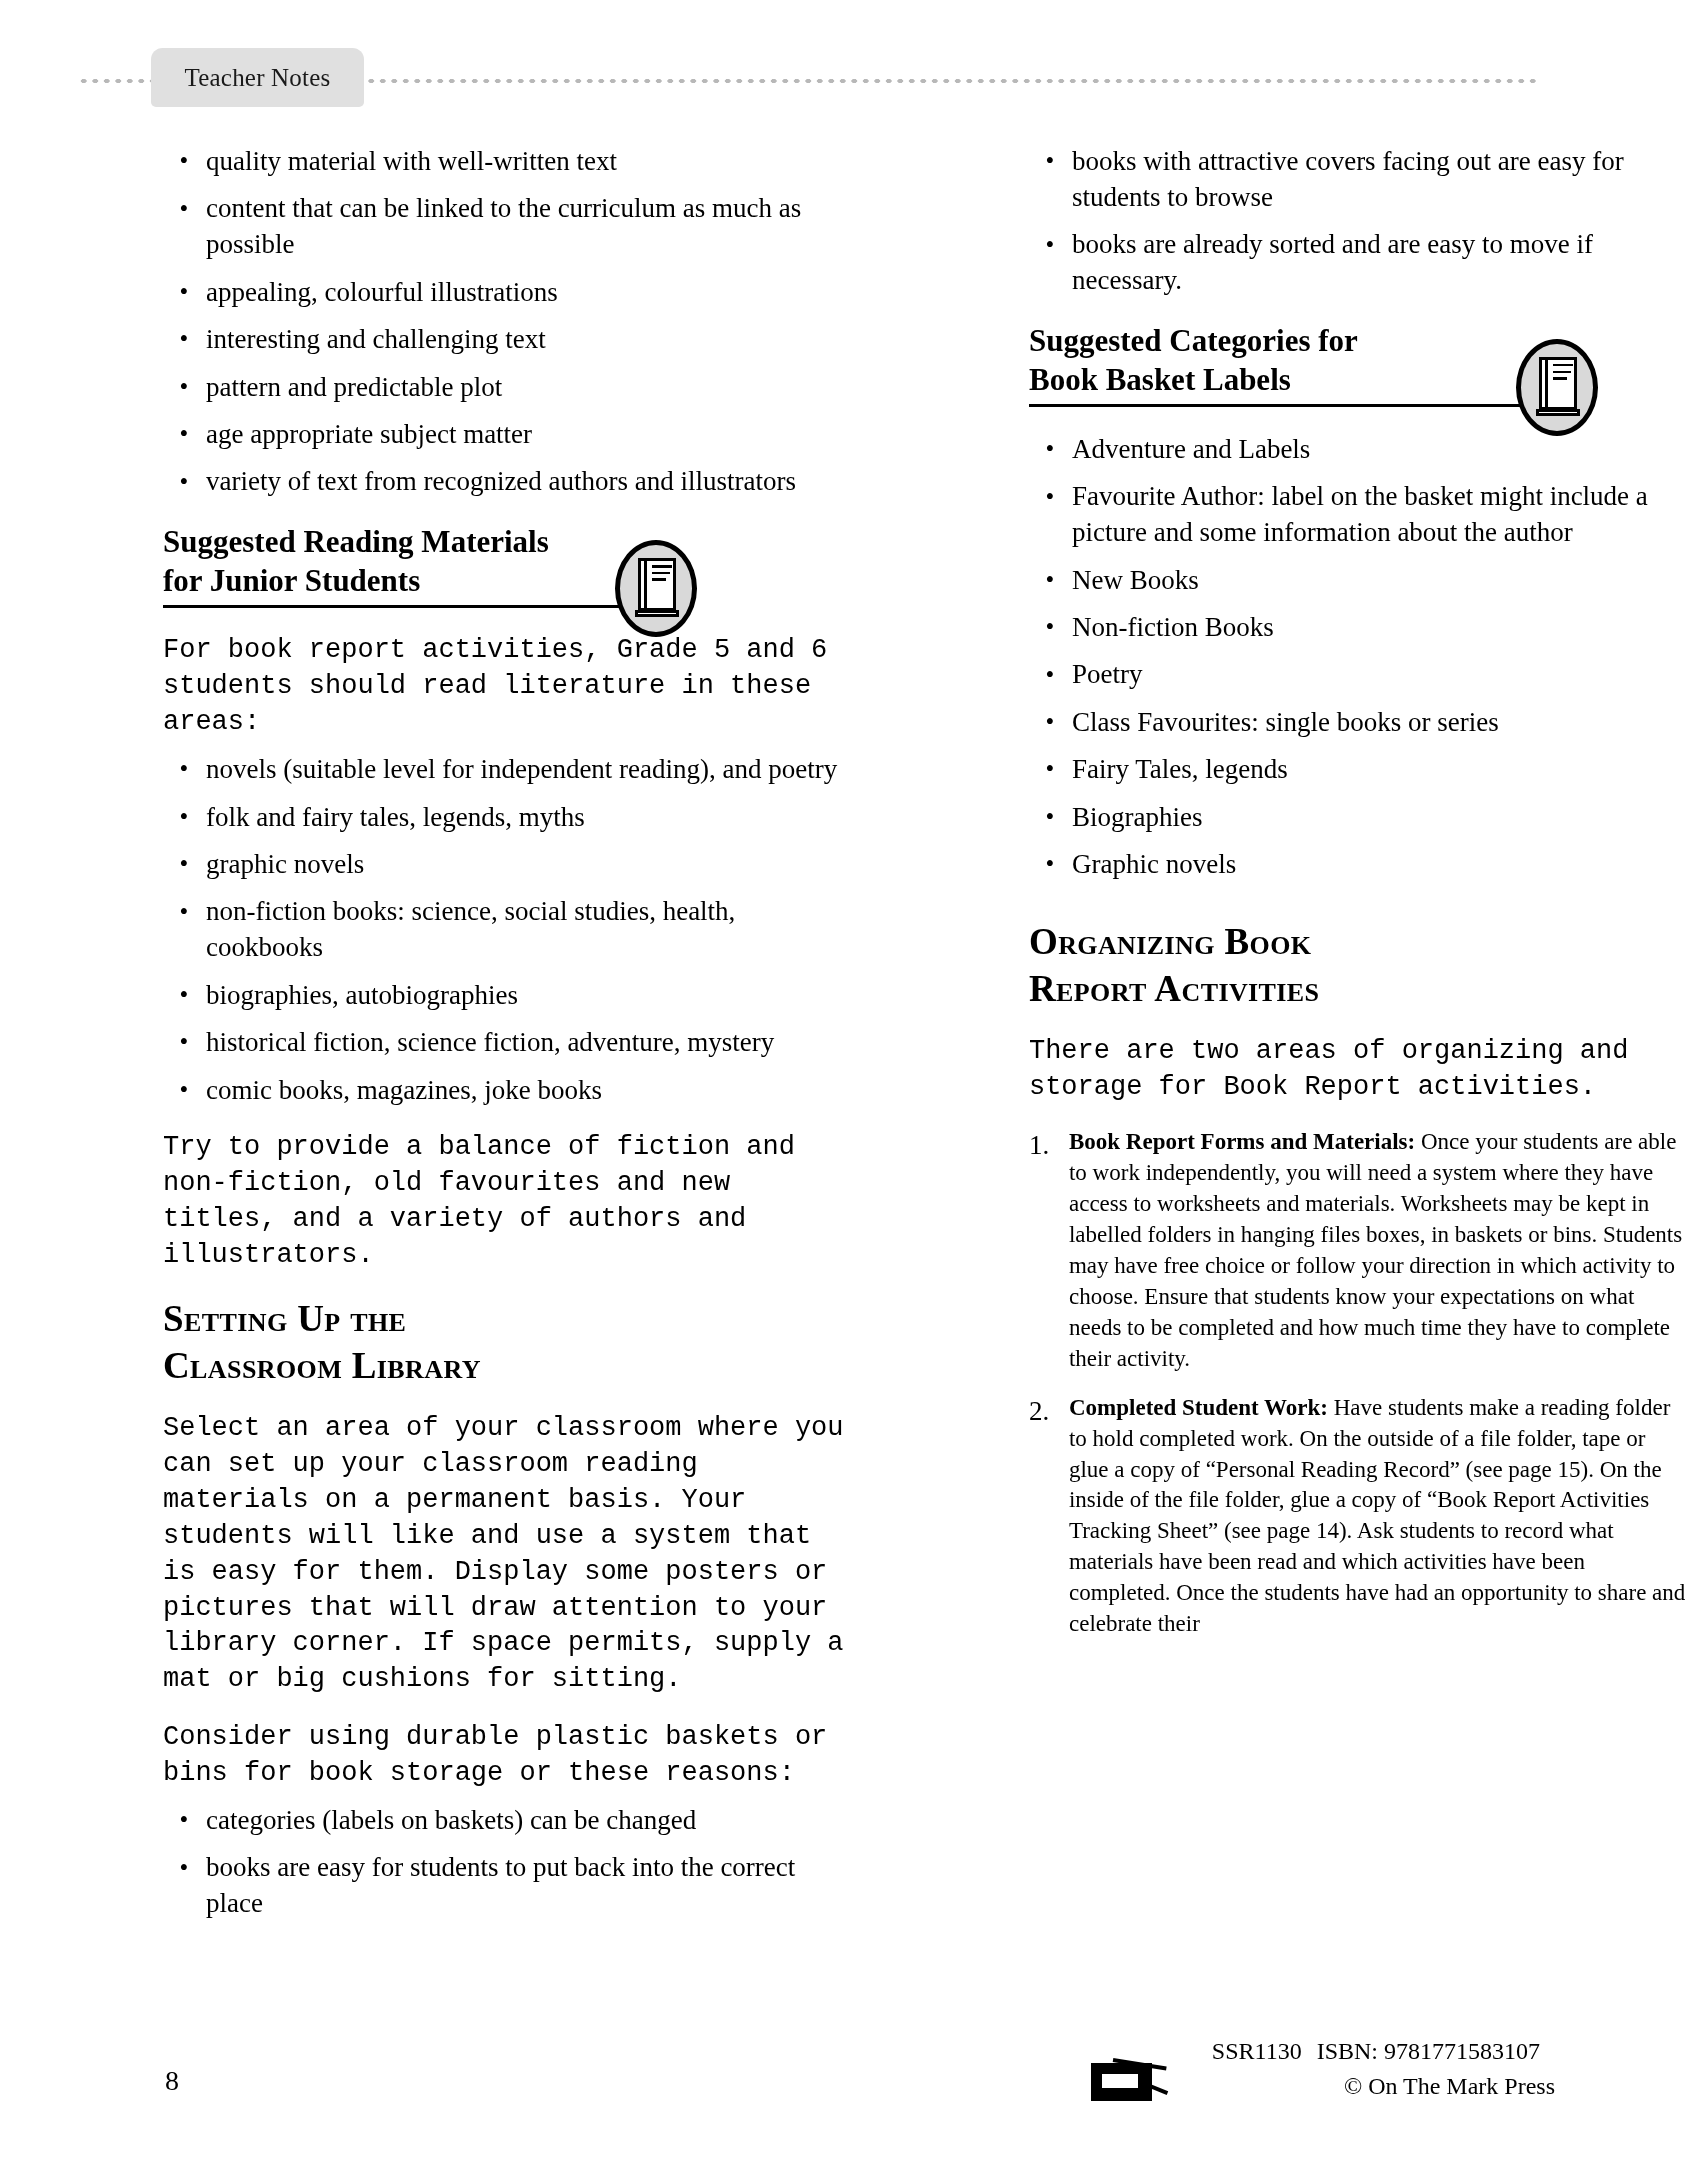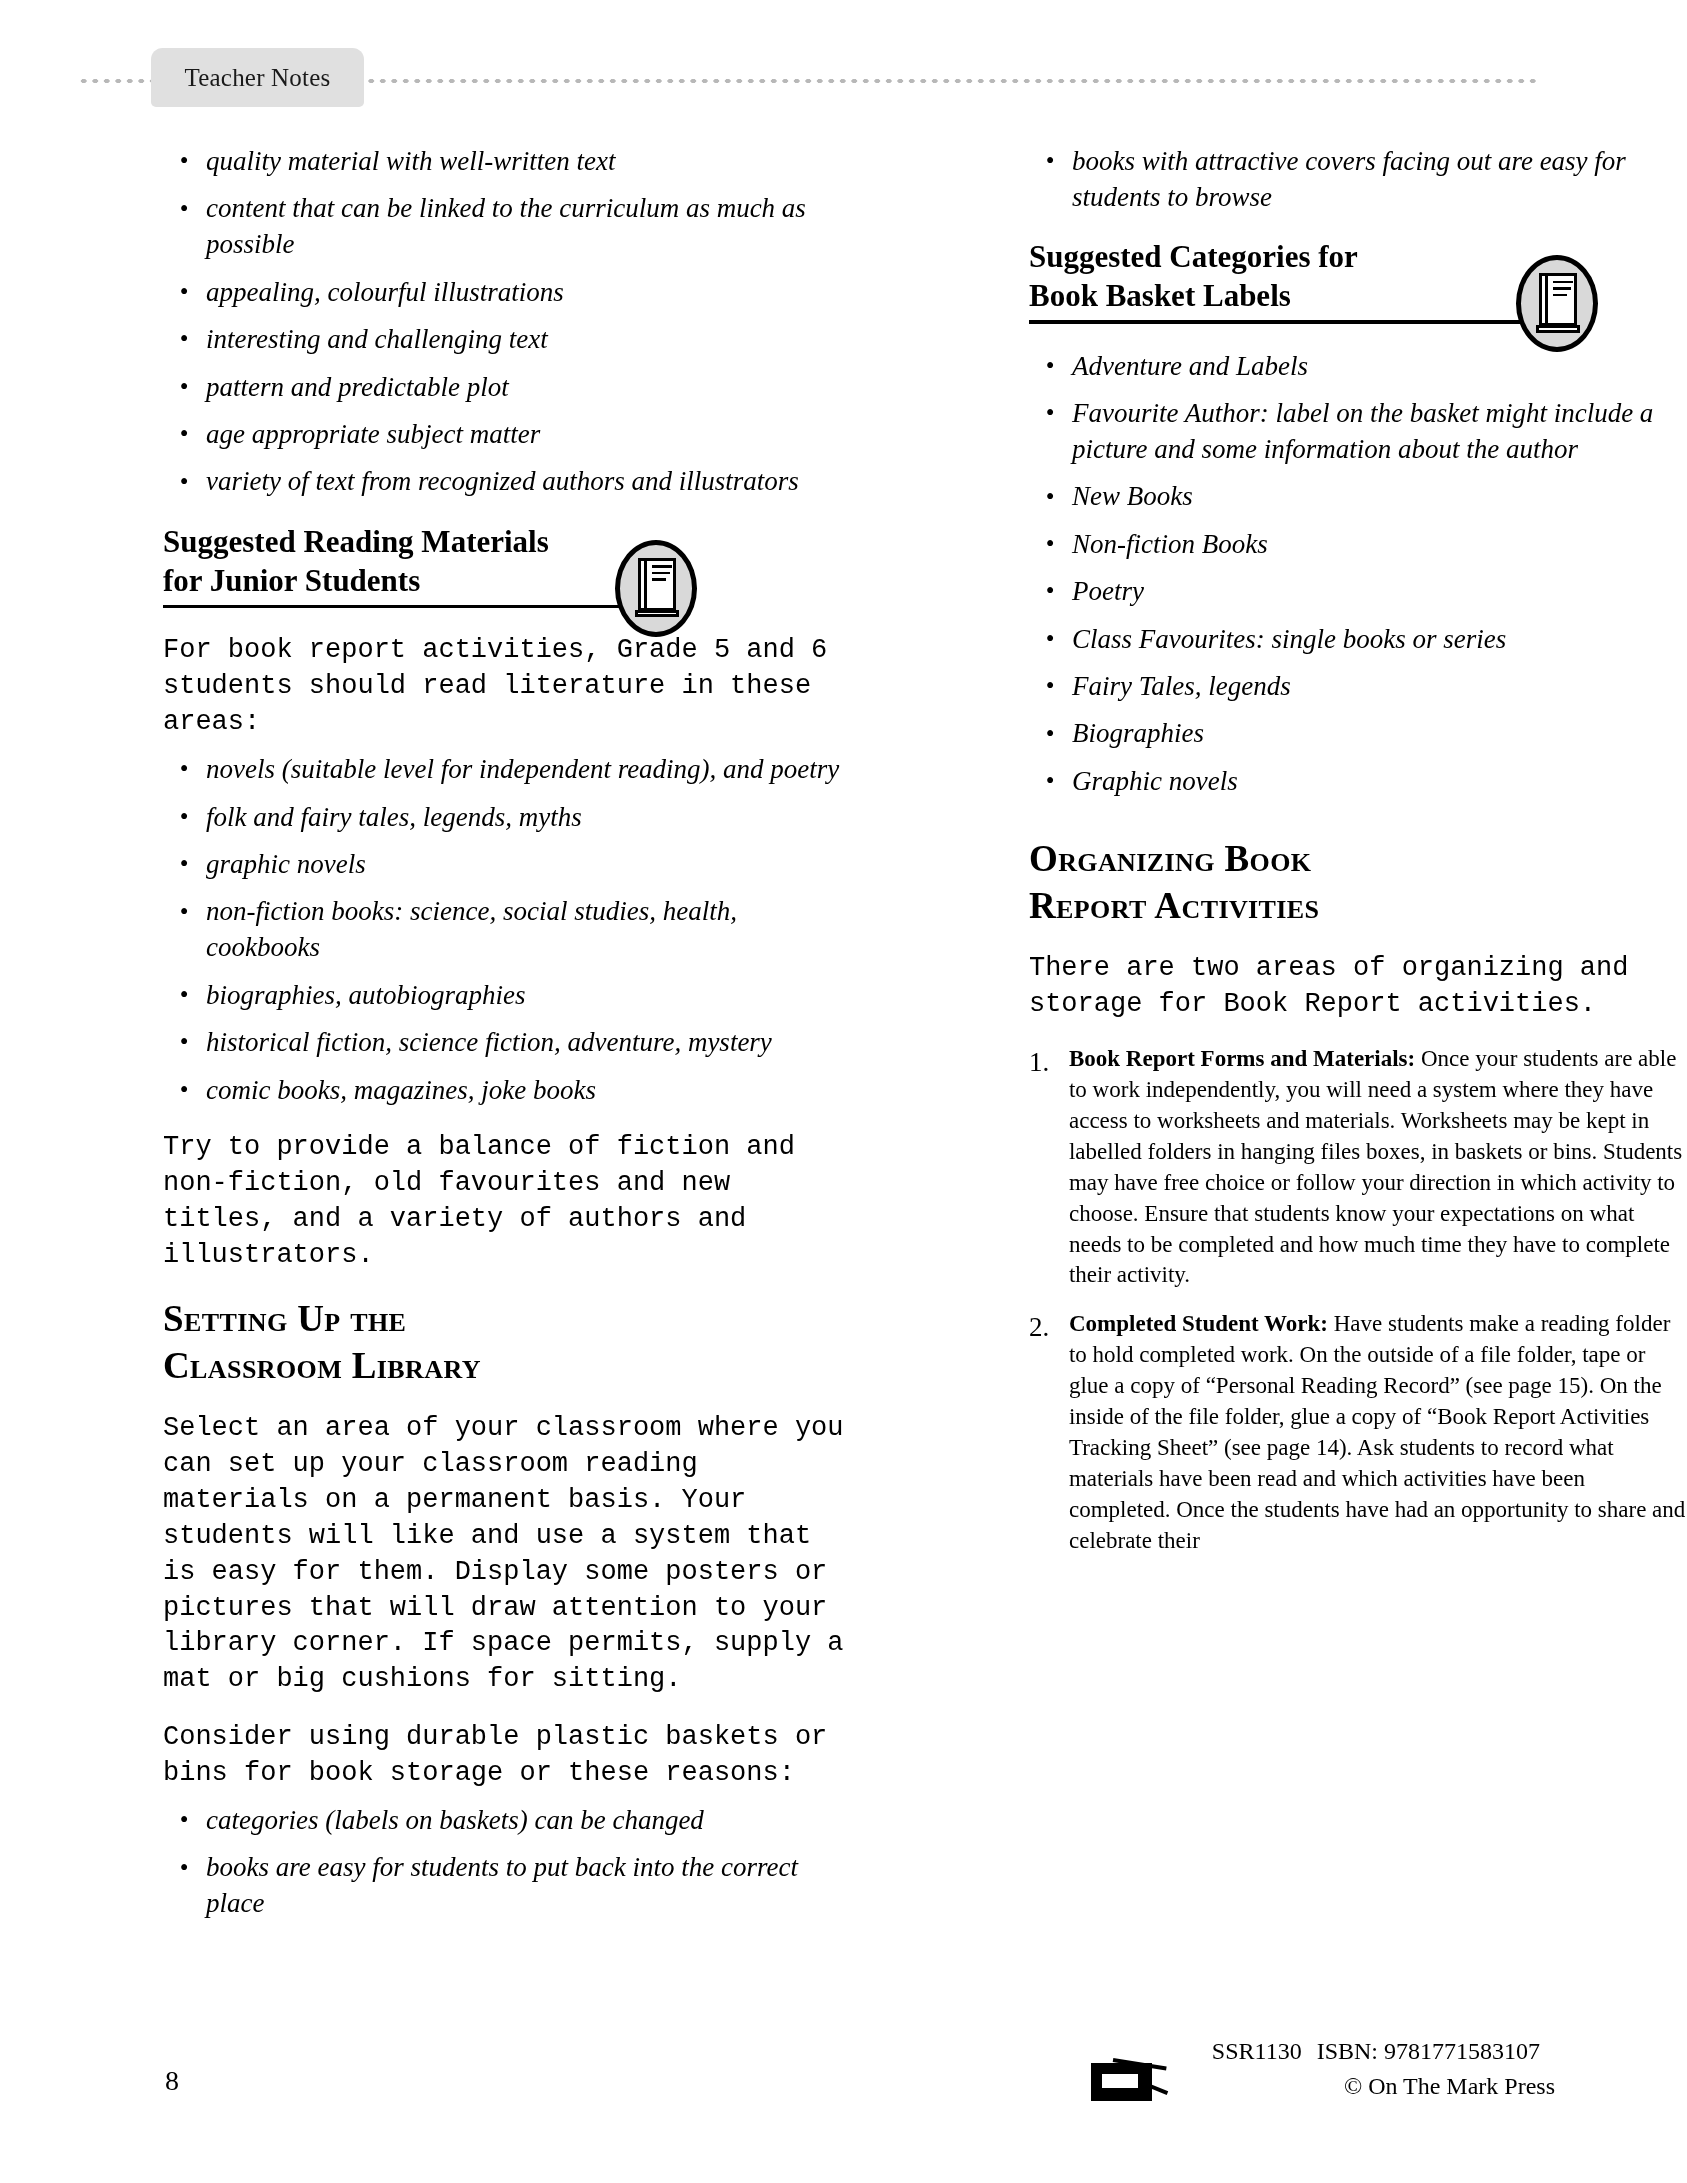--- a/index.html
+++ b/index.html
@@ -77,21 +77,20 @@
     line-height: 1.33;
     text-align: left;
     font-family: Liberation Mono, monospace;
   }
   p.body-text.tight { margin-bottom: 11.5px; }
 
   ul.bullets {
     list-style: none;
     margin: 0 0 21.4px 0;
     padding: 0;
-    font-style: italic;
   }
   ul.bullets > li {
     position: relative;
     font-size: 27px;
     line-height: 1.33;
     padding-left: 43px;
     margin-bottom: 11.5px;
   }
   ul.bullets > li:last-child { margin-bottom: 0; }
   ul.bullets > li::before {
@@ -363,20 +362,21 @@
       <li>categories (labels on baskets) can be changed</li>
       <li>books are easy for students to put back into the correct place</li>
     </ul>
 
   </div>
 
   <div class="col col-right">
 
     <ul class="bullets">
       <li>books with attractive covers facing out are easy for students to browse</li>
+      <li>books are already sorted and are easy to move if necessary.</li>
     </ul>
 
     <div class="sec-head">
       <div class="sec-head-text">
         <span>Suggested Categories for</span><br>
         <span>Book Basket Labels</span>
       </div>
       <div class="sec-head-rule"></div>
       <div class="sec-head-badge">
         <div class="badge-oval"></div>

